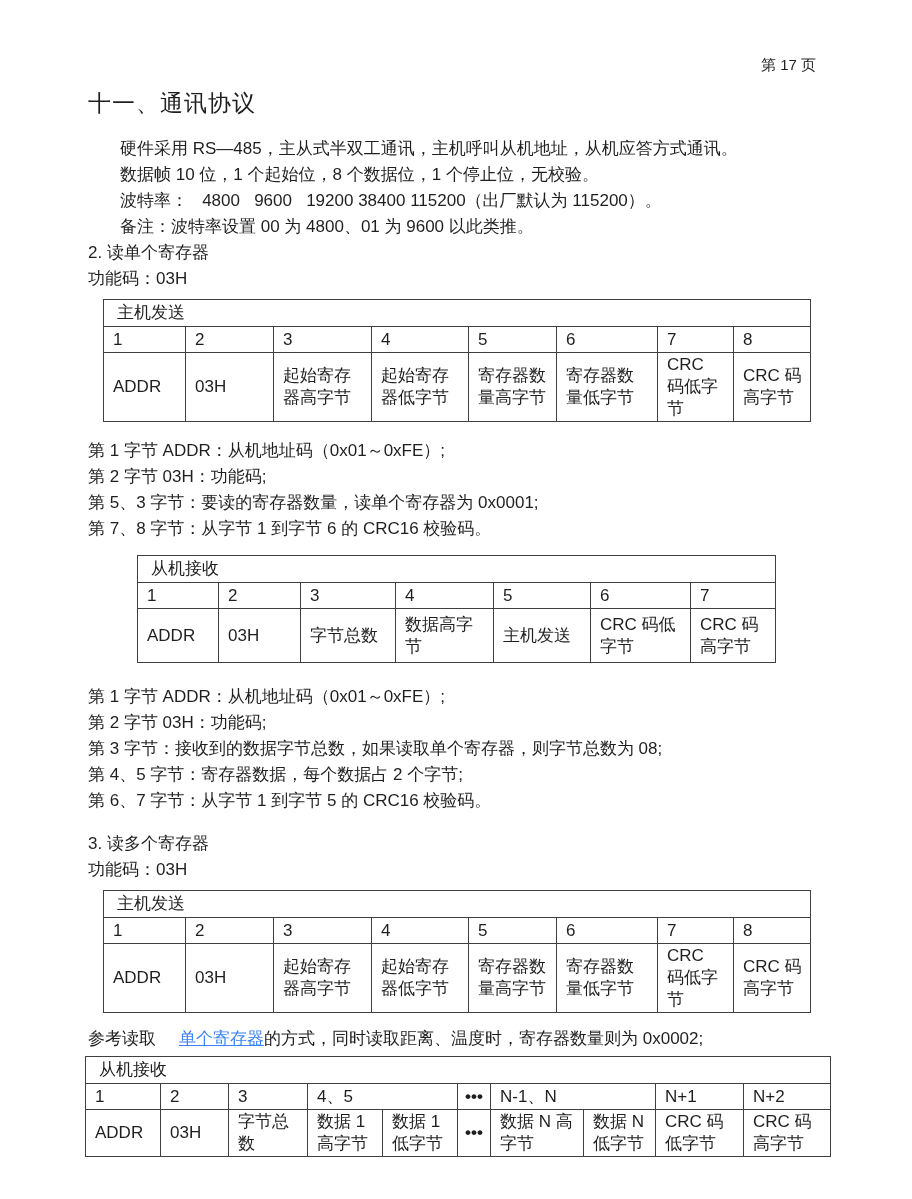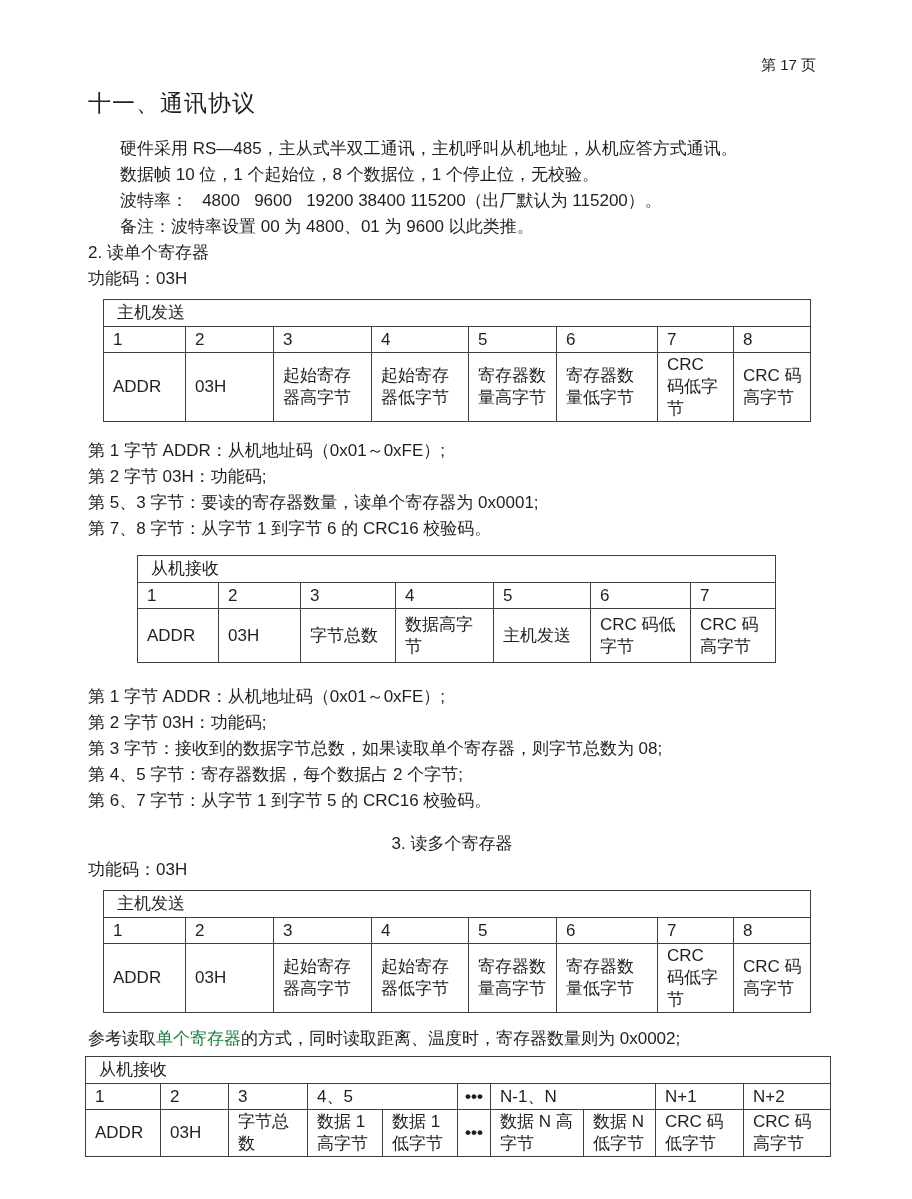--- a/index.html
+++ b/index.html
@@ -21,24 +21,24 @@
   td { border: 1px solid #3f3f3f; padding: 1px 8px 1px 9px; vertical-align: middle; line-height: 22px; overflow: hidden; }
   .title-row td { height: 27px; padding-left: 13px; line-height: 24px; }
   .num-row td { height: 26px; line-height: 23px; }
   .data-row td { height: 54px; }
   .t-host { width: 707px; margin: 7px 14px 0 15px; }
   .t-slave1 { width: 638px; margin: 13px 0 0 49px; }
   .t-slave2 { width: 745px; margin: 4px 0 0 -3px; }
   .t-slave2 .data-row td { height: 46px; }
   .notes { margin-top: 16px; }
   .notes2 { margin-top: 21px; }
-  .sec3-heading { margin-top: 17px; text-align: center; }
+  .sec3-heading { margin-top: 17px; }
   .ref-para { margin-top: 13px; }
   .dots { text-align: center; font-weight: bold; padding: 1px 2px; letter-spacing: 0px; }
-  a.doclink { color: #15803d; cursor: pointer; }
+  a.doclink { color: #3b82f6; text-decoration: underline; cursor: pointer; margin-left: 23px; }
 </style>
 </head>
 <body>
 
 <div class="page">
 
   <div class="page-number">第 17 页</div>
 
   <h1 class="doc-title">十一、通讯协议</h1>
 

